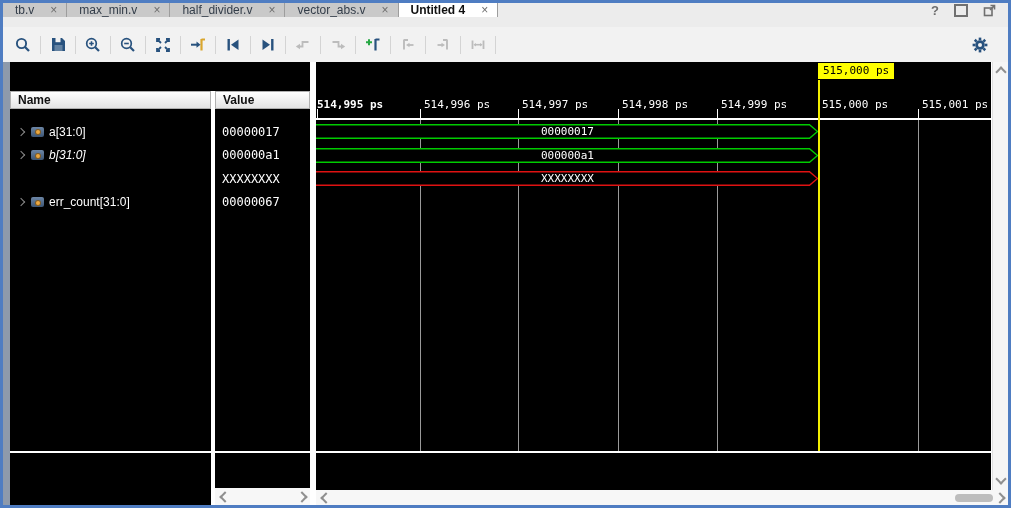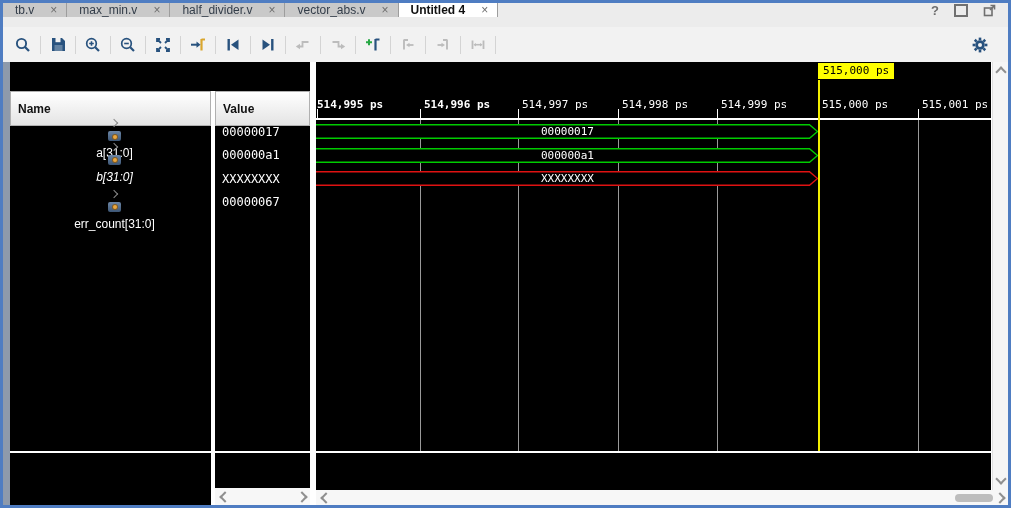--- a/index.html
+++ b/index.html
@@ -22,25 +22,25 @@
   .gear-wrap { margin-left:auto; margin-right:14px; }
 
   
   .main { position:absolute; left:0; top:59px; width:1005px; height:443px; background:#ffffff; }
   .left-edge { position:absolute; left:0; top:0; width:7px; height:443px; background:#8e9aab; }
 
   .name-col { position:absolute; left:7px; top:0; width:201px; height:443px; background:#000; }
   .value-col { position:absolute; left:212px; top:0; width:95px; height:443px; background:#000; }
   .top-strip { position:absolute; left:7px; top:0; width:300px; height:29px; background:#000; }
 
-  .hdr-cell { position:absolute; top:29px; height:35px; background:linear-gradient(#ffffff,#e4e4e4); border:1px solid #b0b0b0; box-sizing:border-box; display:flex; align-items:center; padding-left:7px; font-size:12px; font-weight:bold; color:#111; }
+  .hdr-cell { position:absolute; top:29px; height:18px; background:linear-gradient(#ffffff,#e4e4e4); border:1px solid #b0b0b0; box-sizing:border-box; display:flex; align-items:center; padding-left:7px; font-size:12px; font-weight:bold; color:#111; }
   .hdr-name { left:7px; width:201px; }
   .hdr-value { left:212px; width:95px; }
 
-  .srow { position:absolute; left:7px; width:201px; height:23px; display:flex; align-items:center; gap:5px; padding-left:8px; box-sizing:border-box; color:#fff; font-size:12px;flex-direction:column; }
+  .srow { position:absolute; left:7px; width:201px; height:23px; display:flex; align-items:center; gap:5px; padding-left:8px; box-sizing:border-box; color:#fff; font-size:12px; }
   .vrow { position:absolute; left:212px; width:95px; height:23px; display:flex; align-items:center; padding-left:7px; box-sizing:border-box; color:#fff; font:12px "DejaVu Sans Mono",monospace; }
   .chev { display:inline-block; width:5px; height:5px; border-right:1.6px solid #8a8a8a; border-bottom:1.6px solid #8a8a8a; transform:rotate(-45deg); margin-right:2px; flex:0 0 auto; }
   .busicon { position:relative; width:13px; height:10px; border-radius:2px; background:linear-gradient(#6c86a6,#3d5675); flex:0 0 auto; }
   .busdot { position:absolute; left:3.5px; top:2.5px; width:6px; height:6px; border-radius:50%; border:1px solid rgba(0,0,0,.45); box-sizing:border-box; }
 
   .panel-hline { position:absolute; left:7px; top:389px; width:300px; height:2px; background:#fff; }
 
   
   .wave { position:absolute; left:313px; top:0; width:675px; height:428px; background:#000; overflow:hidden; }
   .ruler-line { position:absolute; left:0; top:56px; width:675px; height:1.5px; background:#fff; }
@@ -285,21 +285,21 @@
     <div class="wave">
 
       <div class="tick" style="left:1px;"></div>
       <div class="tick" style="left:104px;"></div>
       <div class="tick" style="left:202px;"></div>
       <div class="tick" style="left:302px;"></div>
       <div class="tick" style="left:401px;"></div>
       <div class="tick" style="left:502px;"></div>
       <div class="tick" style="left:602px;"></div>
       <div class="tlabel" style="left:1px;font-weight:bold;">514,995 ps</div>
-      <div class="tlabel" style="left:108px;font-weight:bold;">514,996 ps</div>
+      <div class="tlabel" style="left:108px;">514,996 ps</div>
       <div class="tlabel" style="left:206px;">514,997 ps</div>
       <div class="tlabel" style="left:306px;">514,998 ps</div>
       <div class="tlabel" style="left:405px;">514,999 ps</div>
       <div class="tlabel" style="left:506px;">515,000 ps</div>
       <div class="tlabel" style="left:606px;">515,001 ps</div>
       <div class="ruler-line"></div>
 
       <div class="grid" style="left:104px;"></div>
       <div class="grid" style="left:202px;"></div>
       <div class="grid" style="left:302px;"></div>

